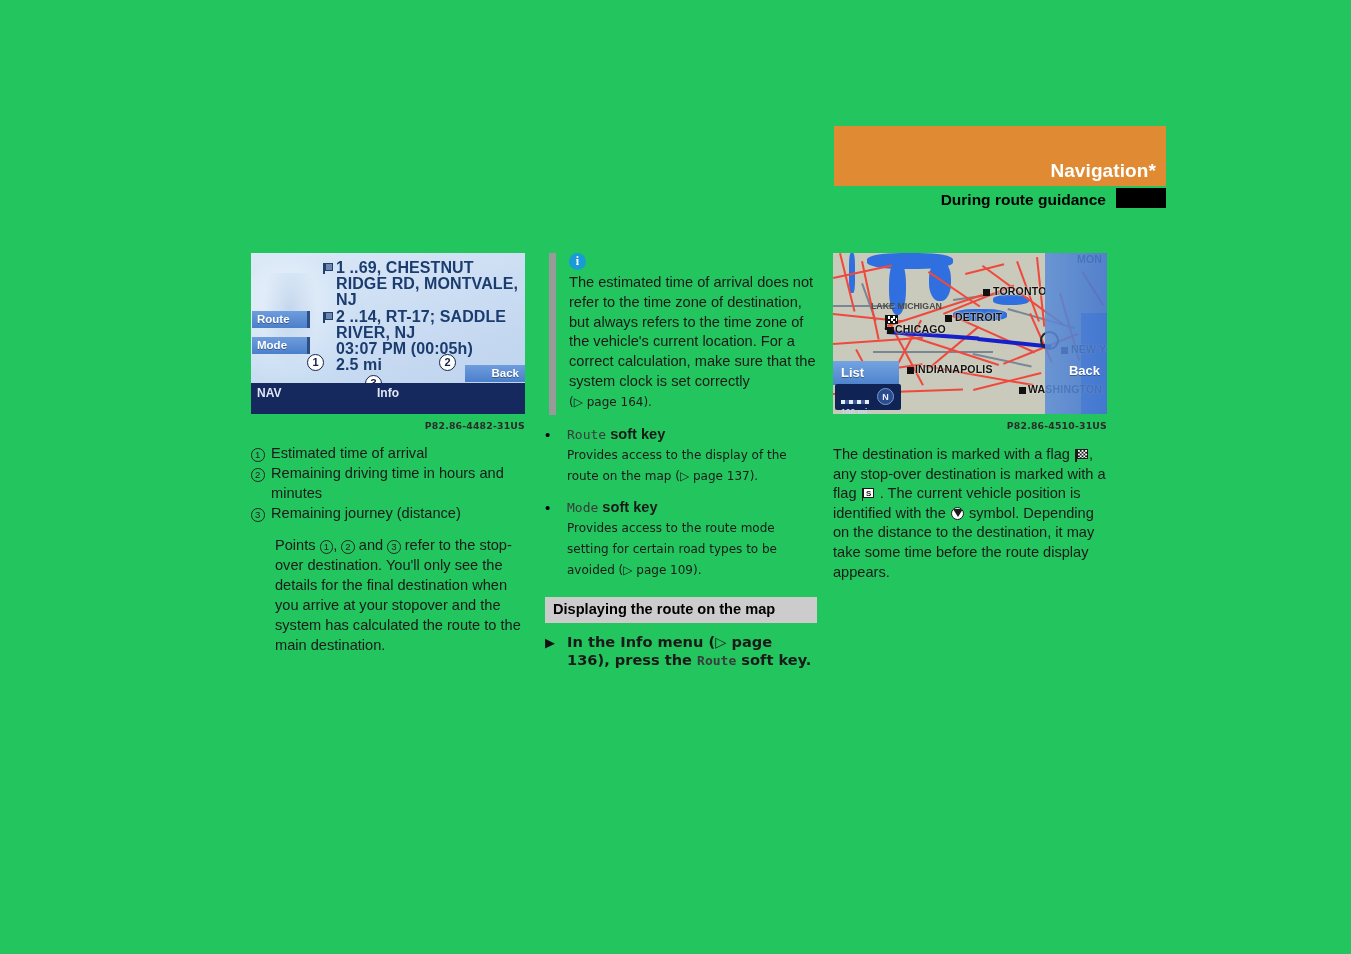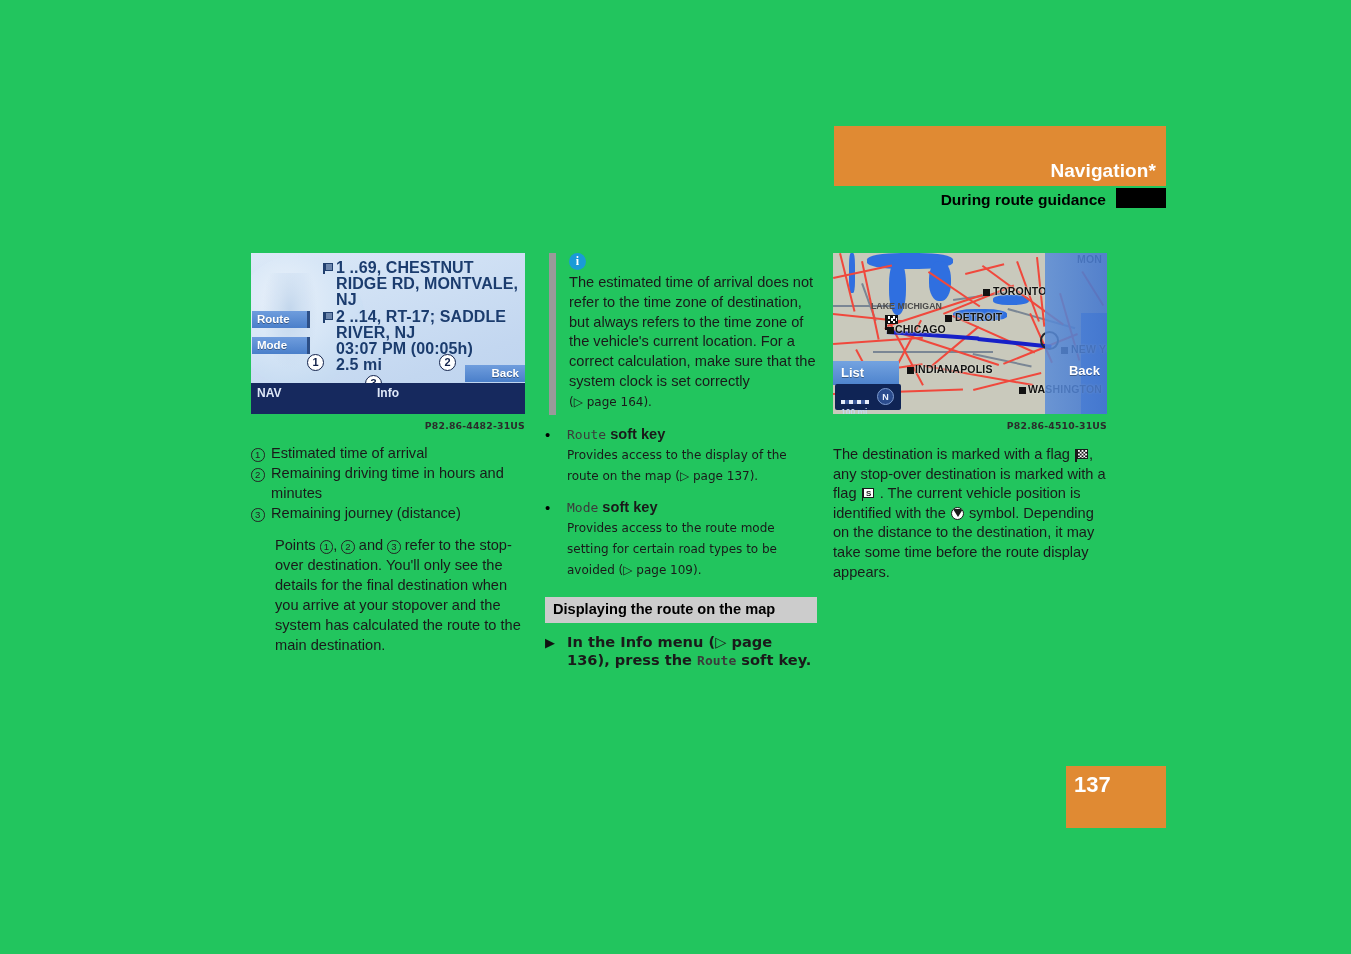--- a/index.html
+++ b/index.html
@@ -435,17 +435,14 @@
         </div>
       </div>
       <div class="fig-cap">P82.86-4510-31US</div>
     </div>
 
     <div class="body-txt" style="margin-top:14px">
       <p><span>The destination is marked with a flag</span> <span class="sym-flagchk"><span class="pole"></span><span class="bd"></span></span><span>, any stop-over destination is marked with a flag</span> <span class="sym-flags"><span class="pole"></span><span class="bd">S</span></span> <span>. The current vehicle position is identified with the</span> <span class="sym-veh"></span> <span>symbol. Depending on the distance to the destination, it may take some time before the route display appears.</span></p>
     </div>
   </div>
 
-  <div class="pg-block">
-    <span>137</span>
-  </div>
 
 </div>
 
 </body></html>

